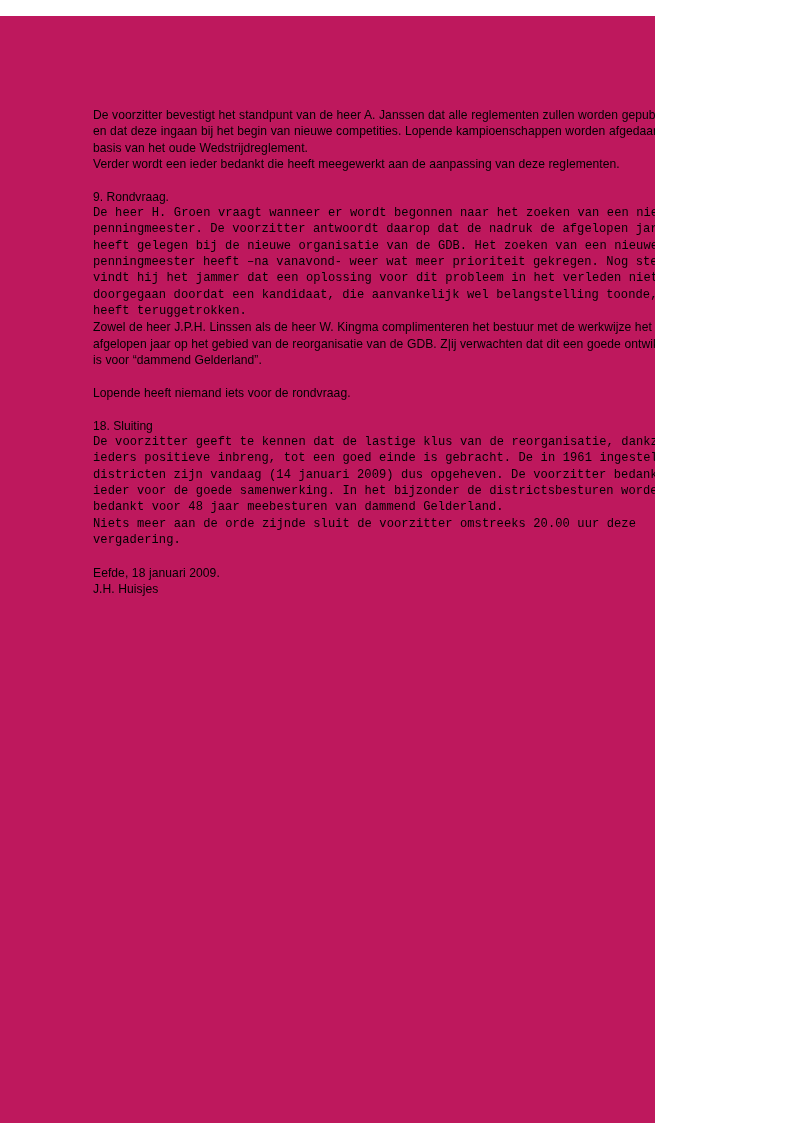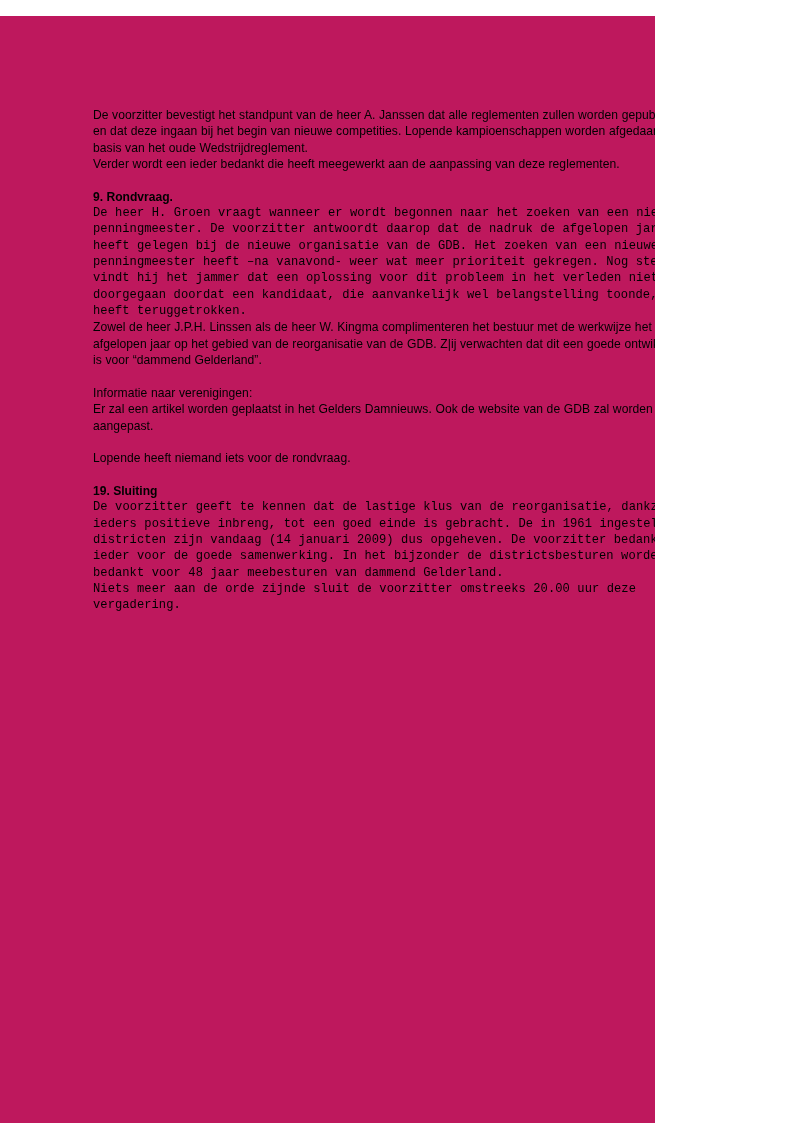--- a/index.html
+++ b/index.html
@@ -35,21 +35,21 @@
     white-space: pre-line;
     letter-spacing: 0.005em;
     word-spacing: 0.01em;
   }
   .para + .para {
     margin-top: 16.35px;
   }
   .heading {
     font-size: 12.1px;
     line-height: 16.35px;
-    font-weight: bold;
+    font-weight: normal;
     margin: 0;
   }
   .heading-block {
     margin-top: 16.35px;
   }
   .heading-block .para {
     margin-top: 0;
     font-family: Liberation Mono, monospace;
   }
   .signoff {
@@ -75,30 +75,30 @@
     <p class="para">De voorzitter bevestigt het standpunt van de heer A. Janssen dat alle reglementen zullen worden gepubliceerd en dat deze ingaan bij het begin van nieuwe competities. Lopende kampioenschappen worden afgedaan op basis van het oude Wedstrijdreglement.
 Verder wordt een ieder bedankt die heeft meegewerkt aan de aanpassing van deze reglementen.</p>
 
     <div class="heading-block">
       <p class="heading">9. Rondvraag.</p>
       <p class="para">De heer H. Groen vraagt wanneer er wordt begonnen naar het zoeken van een nieuwe penningmeester. De voorzitter antwoordt daarop dat de nadruk de afgelopen jaren heeft gelegen bij de nieuwe organisatie van de GDB. Het zoeken van een nieuwe penningmeester heeft –na vanavond- weer wat meer prioriteit gekregen. Nog steeds vindt hij het jammer dat een oplossing voor dit probleem in het verleden niet is doorgegaan doordat een kandidaat, die aanvankelijk wel belangstelling toonde, zich heeft teruggetrokken.</p>
     </div>
 
     <p class="para">Zowel de heer J.P.H. Linssen als de heer W. Kingma complimenteren het bestuur met de werkwijze het afgelopen jaar op het gebied van de reorganisatie van de GDB. Z|ij verwachten dat dit een goede ontwikkeling is voor “dammend Gelderland”.</p>
 
-    <p class="para">Informatie naar verenigingen:
-Er zal een artikel worden geplaatst in het Gelders Damnieuws. Ook de website van de GDB zal worden aangepast.</p>
 
 
     <p class="para">Lopende heeft niemand iets voor de rondvraag.</p>
 
     <div class="heading-block">
-      <p class="heading">19. Sluiting</p>
+      <p class="heading">18. Sluiting</p>
       <p class="para">De voorzitter geeft te kennen dat de lastige klus van de reorganisatie, dankzij ieders positieve inbreng, tot een goed einde is gebracht. De in 1961 ingestelde districten zijn vandaag (14 januari 2009) dus opgeheven. De voorzitter bedankt een ieder voor de goede samenwerking. In het bijzonder de districtsbesturen worden bedankt voor 48 jaar meebesturen van dammend Gelderland.
 Niets meer aan de orde zijnde sluit de voorzitter omstreeks 20.00 uur deze vergadering.</p>
     </div>
 
+    <p class="para signoff">Eefde, 18 januari 2009.
+J.H. Huisjes</p>
 
   </div>
 
   <div class="page-number">4</div>
 
 </div>
 
 </body></html>

